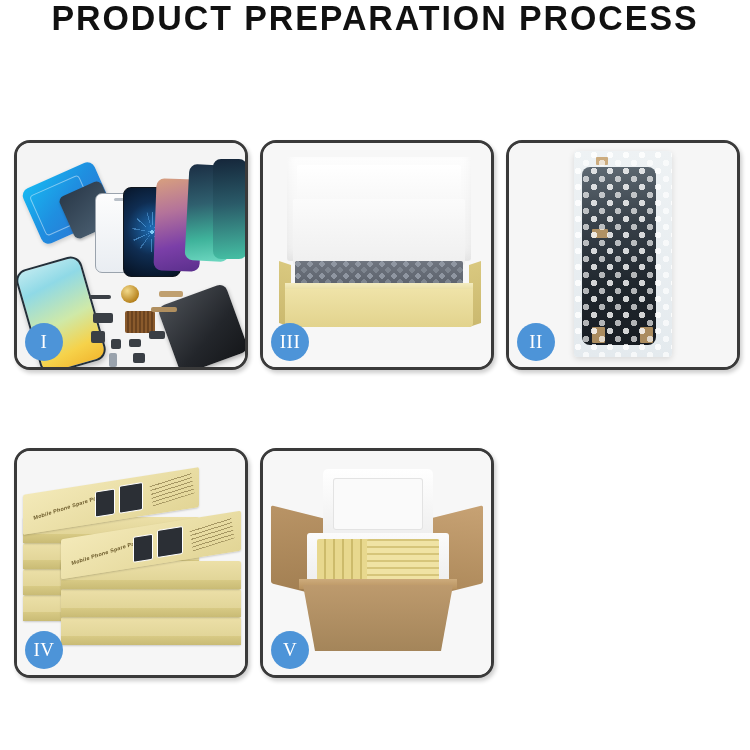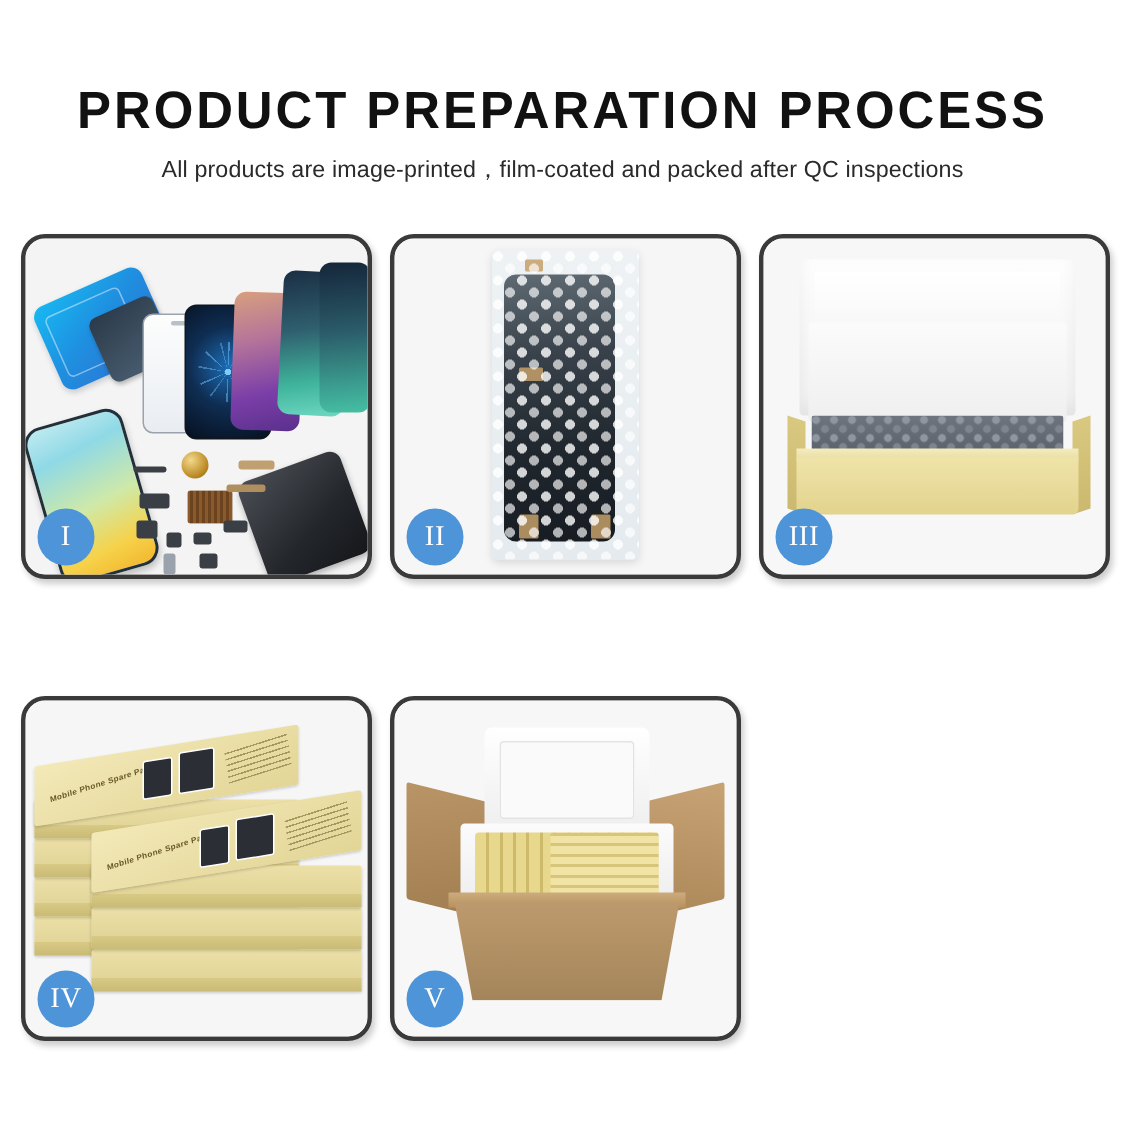--- a/index.html
+++ b/index.html
@@ -5,21 +5,21 @@
   html,body{margin:0;padding:0;}
   body{
     width:750px;height:750px;
     background:#ffffff;
     font-family:"Liberation Sans","DejaVu Sans",sans-serif;
     overflow:hidden;
   }
   .page{position:relative;width:750px;height:750px;}
 
   
-  .header{padding-top:40px;text-align:center;margin-top:16px;}
+  .header{text-align:center;}
   .title{
     font-size:35px;font-weight:700;color:#111111;
     letter-spacing:2.0px;line-height:1.0;
     transform:scaleX(0.97);
     white-space:nowrap;
   }
   .subtitle{
     margin-top:12px;font-size:15.5px;color:#2a2a2a;
     letter-spacing:0.1px;white-space:nowrap;font-weight:400;
   }
@@ -320,21 +320,20 @@
   }
   .c6-tab{position:absolute;background:#a58961;opacity:.85;border-radius:1px;}
 </style>
 </head>
 <body>
 
 <div class="page">
 
   <div class="header">
     <div class="title">PRODUCT PREPARATION PROCESS</div>
-    <div class="subtitle">All products are image-printed，film-coated and packed after QC inspections</div>
   </div>
 
   <div class="grid">
 
     <div class="panel">
       <div class="stage">
         <div class="p1-bg"></div>
         <div class="ph ph-blue"></div>
         <div class="ph ph-blue2"></div>
         <div class="ph ph-glass"></div>
@@ -359,44 +358,44 @@
           <span class="part" style="left:62px;top:24px;width:26px;height:5px;background:#b08f5f;"></span>
           <span class="part" style="left:20px;top:70px;width:8px;height:14px;background:#9aa3ad;"></span>
           <span class="part" style="left:44px;top:70px;width:12px;height:10px;"></span>
         </div>
         <div class="badge">I</div>
       </div>
     </div>
 
     <div class="panel">
       <div class="stage">
+        <div class="p3-bg"></div>
+        <div class="box3-lid"></div>
+        <div class="box3-foam"></div>
+        <div class="box3-inner"></div>
+        <div class="box3-lside"></div>
+        <div class="box3-rside"></div>
+        <div class="box3-rim"></div>
+        <div class="box3-front"></div>
+        <div class="badge">III</div>
+      </div>
+    </div>
+
+    <div class="panel">
+      <div class="stage">
         <div class="p2-bg"></div>
         <div class="bubblepack">
           <span class="inner"></span>
           <span class="tape" style="left:22px;top:6px;width:12px;height:8px;"></span>
           <span class="tape" style="left:18px;top:78px;width:16px;height:9px;"></span>
           <span class="tape" style="left:18px;top:176px;width:13px;height:16px;"></span>
           <span class="tape" style="left:66px;top:176px;width:13px;height:16px;"></span>
           <span class="bubbles"></span>
         </div>
         <div class="badge">II</div>
-      </div>
-    </div>
-
-    <div class="panel">
-      <div class="stage">
-        <div class="p3-bg"></div>
-        <div class="box3-lid"></div>
-        <div class="box3-foam"></div>
-        <div class="box3-inner"></div>
-        <div class="box3-lside"></div>
-        <div class="box3-rside"></div>
-        <div class="box3-rim"></div>
-        <div class="box3-front"></div>
-        <div class="badge">III</div>
       </div>
     </div>
 
     <div class="panel">
       <div class="stage">
         <div class="p4-bg"></div>
         <div class="stack">
 
           <div class="sbox" style="left:0px;top:128px;width:176px;height:26px;">
               <span class="edge"></span>

